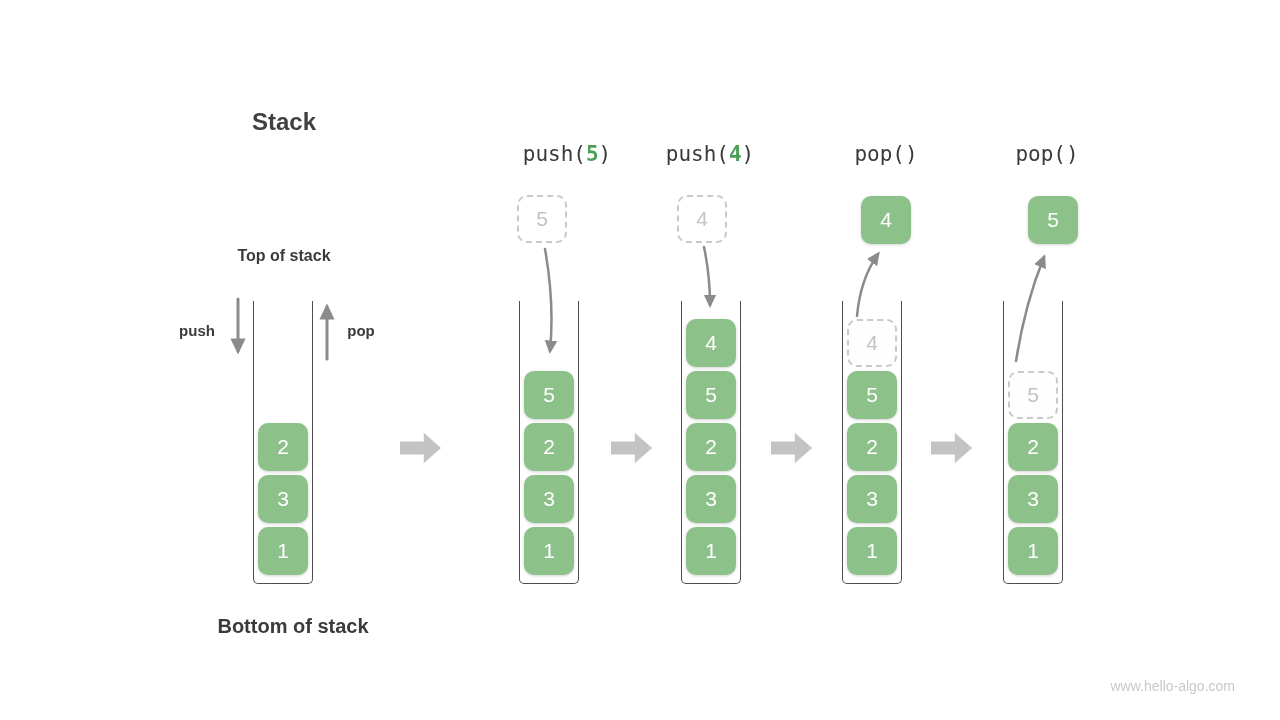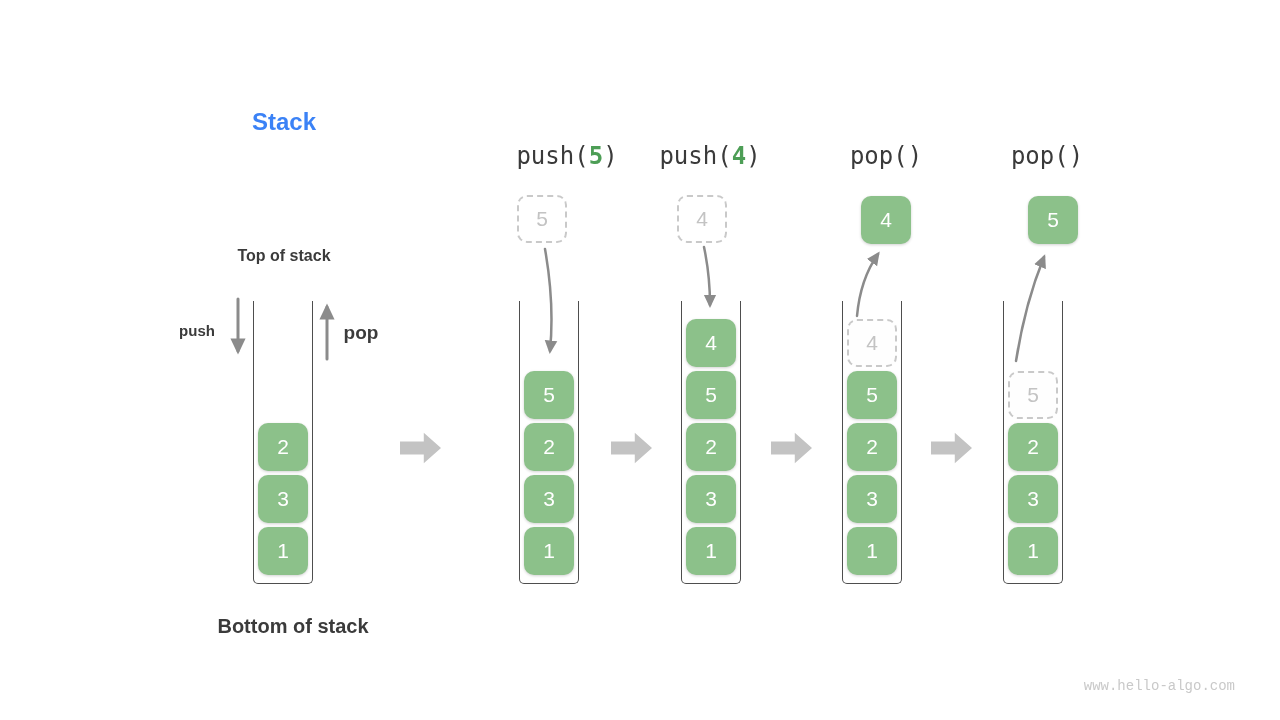--- a/index.html
+++ b/index.html
@@ -3,32 +3,32 @@
 <meta charset="utf-8">
 <style>
   html,body{margin:0;padding:0;background:#ffffff;}
   .stage{
     position:relative;width:1280px;height:720px;background:#ffffff;overflow:hidden;
     font-family:"Liberation Sans",sans-serif;color:#3b3b3b;
   }
   svg.arrows{position:absolute;left:0;top:0;pointer-events:none;}
   .title{
     position:absolute;top:108px;left:284px;transform:translateX(-50%);
-    font-size:24px;font-weight:700;color:#3b82f6;white-space:nowrap;
+    font-size:24px;font-weight:700;color:#404040;white-space:nowrap;
   }
   .lbl{
     position:absolute;transform:translateX(-50%);font-weight:700;color:#3b3b3b;white-space:nowrap;
   }
   .lbl-top{top:247px;left:284px;font-size:16px;}
   .lbl-bottom{top:615px;left:293px;font-size:20px;}
   .lbl-push{top:322px;left:197px;font-size:15px;}
-  .lbl-pop{top:322px;left:361px;font-size:19px;}
+  .lbl-pop{top:322px;left:361px;font-size:15px;}
   .op{
     position:absolute;top:142px;transform:translateX(-50%);
-    font-family:"DejaVu Sans Mono",monospace;font-size:24px;color:#3a3a3a;white-space:nowrap;
+    font-family:"DejaVu Sans Mono",monospace;font-size:21px;color:#3a3a3a;white-space:nowrap;
   }
   .op .arg{color:#4d9e56;font-weight:700;}
   .frame{
     position:absolute;top:301px;width:60px;height:283px;box-sizing:border-box;
     border-left:1.5px solid #4e4e4e;border-right:1.5px solid #4e4e4e;border-bottom:1.5px solid #4e4e4e;
     border-radius:0 0 5px 5px;
     display:flex;flex-direction:column;justify-content:flex-end;align-items:center;
     gap:4px;padding-bottom:8px;
   }
   .box{
@@ -45,21 +45,21 @@
     display:flex;align-items:center;justify-content:center;font-size:21px;font-weight:500;
   }
   .float-box.solid{background:#8cc18a;color:#ffffff;box-shadow:0 1px 3px rgba(0,0,0,0.18);}
   .float-box.dashed{background:#ffffff;border:2px dashed #c9c9c9;color:#c3c3c3;}
   .block-arrow{
     position:absolute;top:432px;width:41px;height:32px;background:#c3c3c3;
     clip-path:polygon(0 30%, 58% 30%, 58% 2%, 100% 50%, 58% 98%, 58% 70%, 0 70%);
   }
   .watermark{
     position:absolute;right:45px;bottom:26px;
-    font-family:Liberation Mono, monospace;font-size:14px;color:#c9c9c9;white-space:nowrap;
+    font-family:Liberation Sans, sans-serif;font-size:14px;color:#c9c9c9;white-space:nowrap;
   }
 </style>
 </head>
 <body>
 
 <div class="stage">
 
   <svg class="arrows" width="1280" height="720">
     <defs>
       <marker id="ah" viewBox="0 0 10 10" refX="7" refY="5" markerWidth="6" markerHeight="6" orient="auto-start-reverse">

